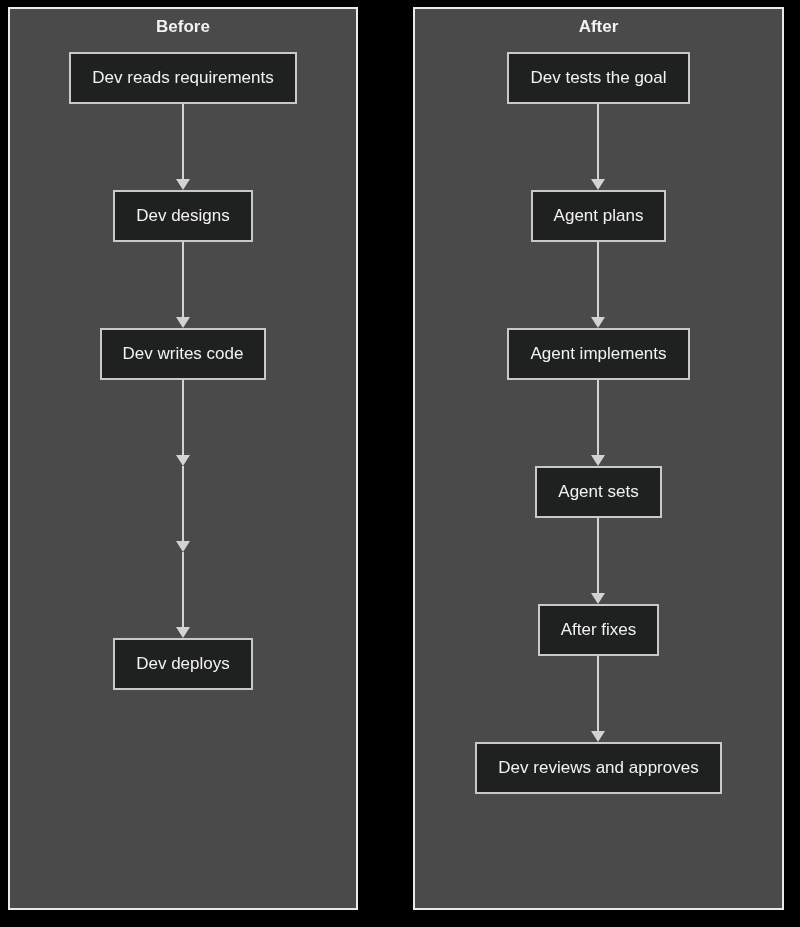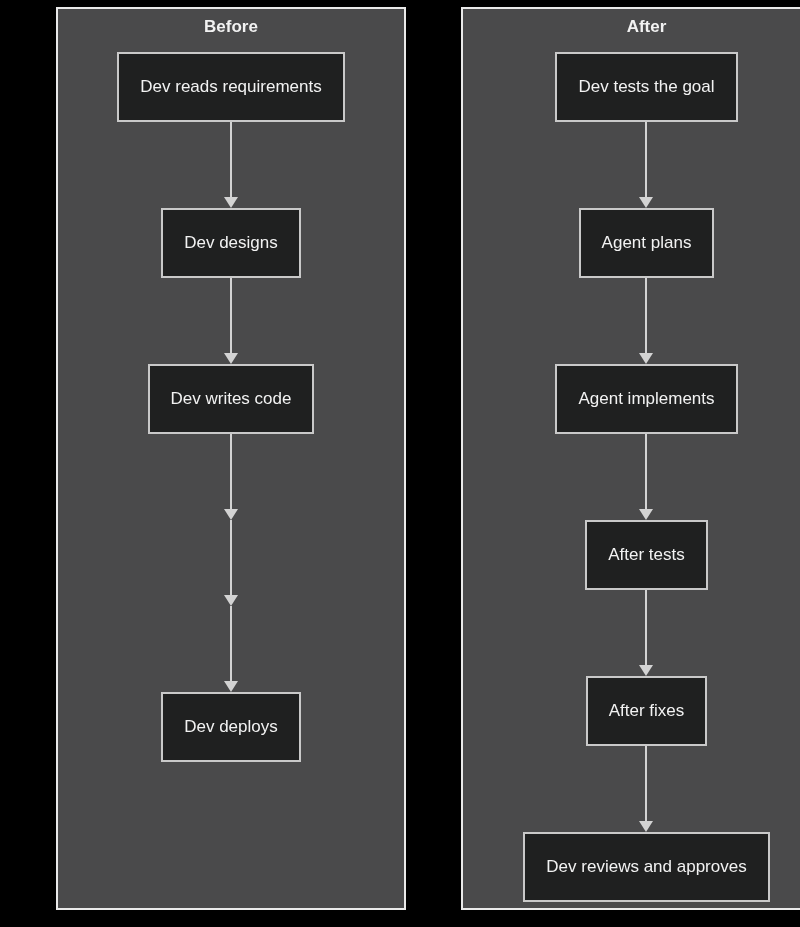--- a/index.html
+++ b/index.html
@@ -21,41 +21,40 @@
   .canvas { position: relative; width: 800px; height: 927px; }
   .panel {
     position: absolute;
     top: 7px;
     height: 903px;
     background: var(--panel-bg);
     border: 2px solid var(--panel-border);
     display: flex;
     flex-direction: column;
     align-items: center;
-    margin-left: 48px;
   }
   .panel-before { left: 8px;   width: 350px; }
   .panel-after  { left: 413px; width: 371px; }
   .panel-title {
     margin-top: 7px;
     height: 22px;
     line-height: 22px;
     font-size: 17px;
     font-weight: bold;
     color: var(--text);
     text-align: center;
   }
   .flow {
     margin-top: 14px;
     display: flex;
     flex-direction: column;
     align-items: center;
   }
   .node {
-    height: 70px;
+    height: 52px;
     min-width: 120px;
     padding: 0 21px;
     background: var(--node-bg);
     border: 2px solid var(--node-border);
     color: var(--text);
     font-size: 17px;
     display: flex;
     align-items: center;
     justify-content: center;
     white-space: nowrap;
@@ -125,21 +124,21 @@
       <div class="node">Agent plans</div>
       <div class="arrow">
           <span class="shaft"></span>
           <span class="head"></span>
         </div>
       <div class="node">Agent implements</div>
       <div class="arrow">
           <span class="shaft"></span>
           <span class="head"></span>
         </div>
-      <div class="node">After tests</div>
+      <div class="node">Agent sets</div>
       <div class="arrow">
           <span class="shaft"></span>
           <span class="head"></span>
         </div>
       <div class="node">After fixes</div>
       <div class="arrow">
           <span class="shaft"></span>
           <span class="head"></span>
         </div>
       <div class="node">Dev reviews and approves</div>

